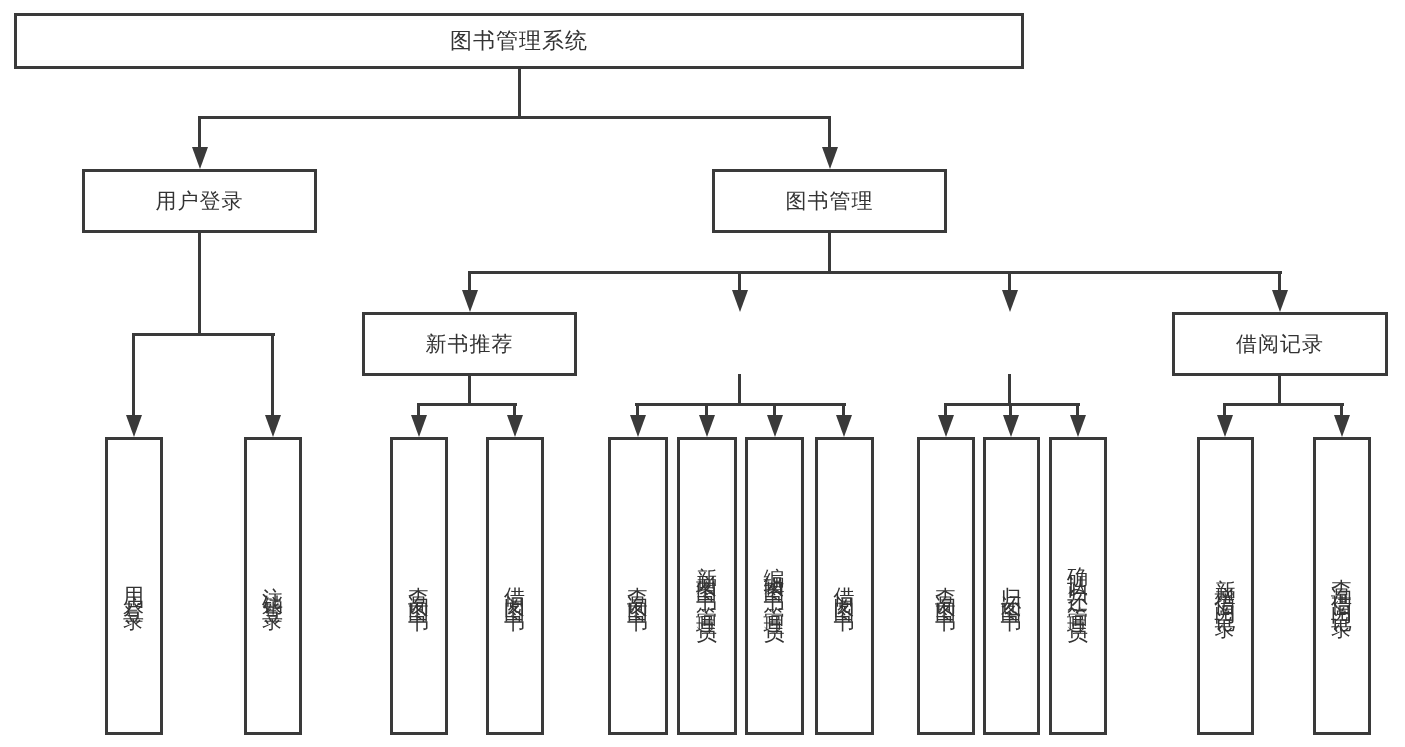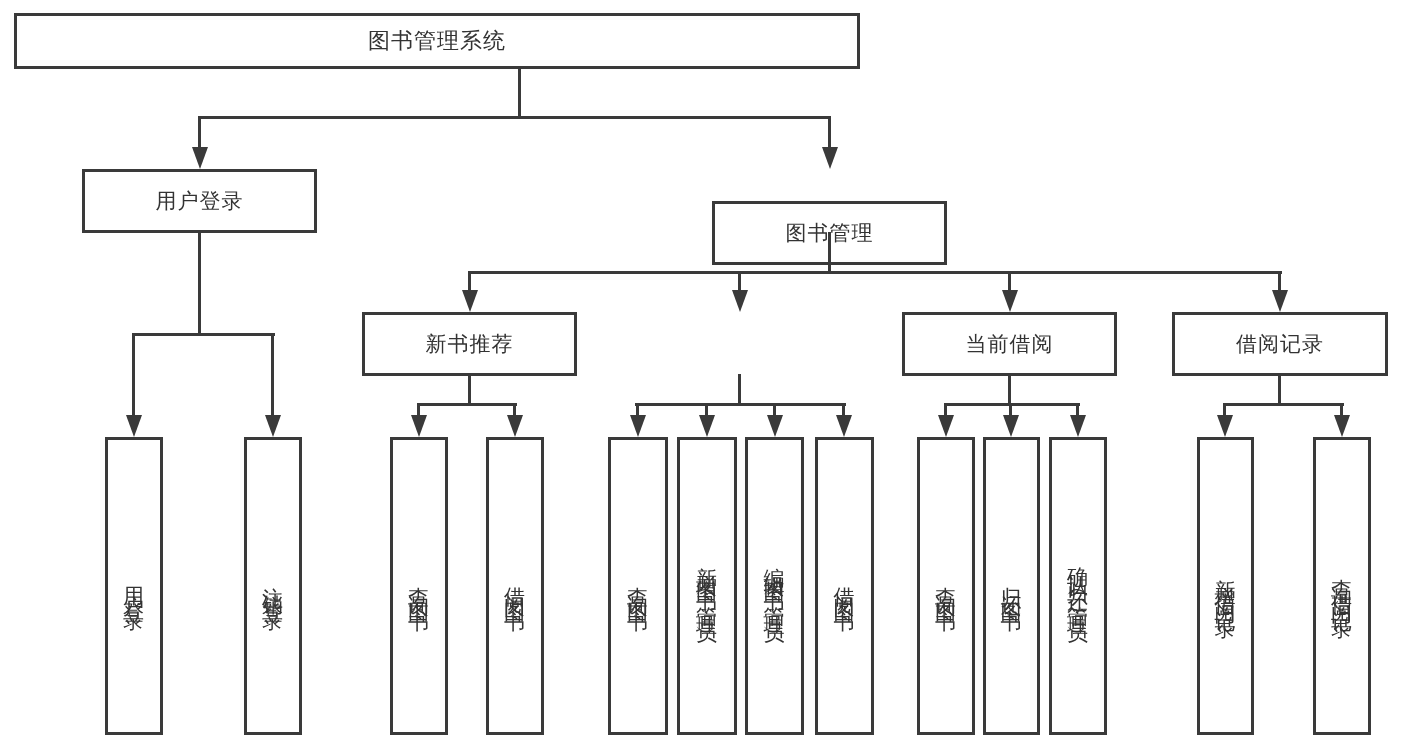--- a/index.html
+++ b/index.html
@@ -39,36 +39,33 @@
     position:absolute;left:1186px;top:714px;z-index:5;
     font-size:20px;color:var(--wm);letter-spacing:0.5px;white-space:nowrap;
     text-shadow:0 0 2px #fff,1px 1px 2px #fff,-1px -1px 2px #fff;
   }
 </style>
 </head>
 <body>
 
 <div class="stage">
 
-  <div class="box root" style="left:14px;top:13px;width:846px;height:56px;justify-content:center;">
+  <div class="box root" style="left:14px;top:13px;width:1010px;height:56px;justify-content:center;">
     <span>图书管理系统</span>
   </div>
 
   <div class="box" style="left:82px;top:169px;width:235px;height:64px;">
     <span>用户登录</span>
   </div>
-  <div class="box" style="left:712px;top:169px;width:235px;height:64px;margin-top:32px;">
+  <div class="box" style="left:712px;top:169px;width:235px;height:64px;">
     <span>图书管理</span>
   </div>
 
   <div class="box" style="left:362px;top:312px;width:215px;height:64px;align-items:center;">
     <span>新书推荐</span>
-  </div>
-  <div class="box" style="left:902px;top:312px;width:215px;height:64px;">
-    <span>当前借阅</span>
   </div>
   <div class="box" style="left:1172px;top:312px;width:216px;height:64px;">
     <span>借阅记录</span>
   </div>
 
   <div class="vbox" style="left:105px;top:437px;width:58px;height:298px;">
     <span class="vtext">用户登录</span>
   </div>
   <div class="vbox" style="left:244px;top:437px;width:58px;height:298px;">
     <span class="vtext">注销登录</span>

